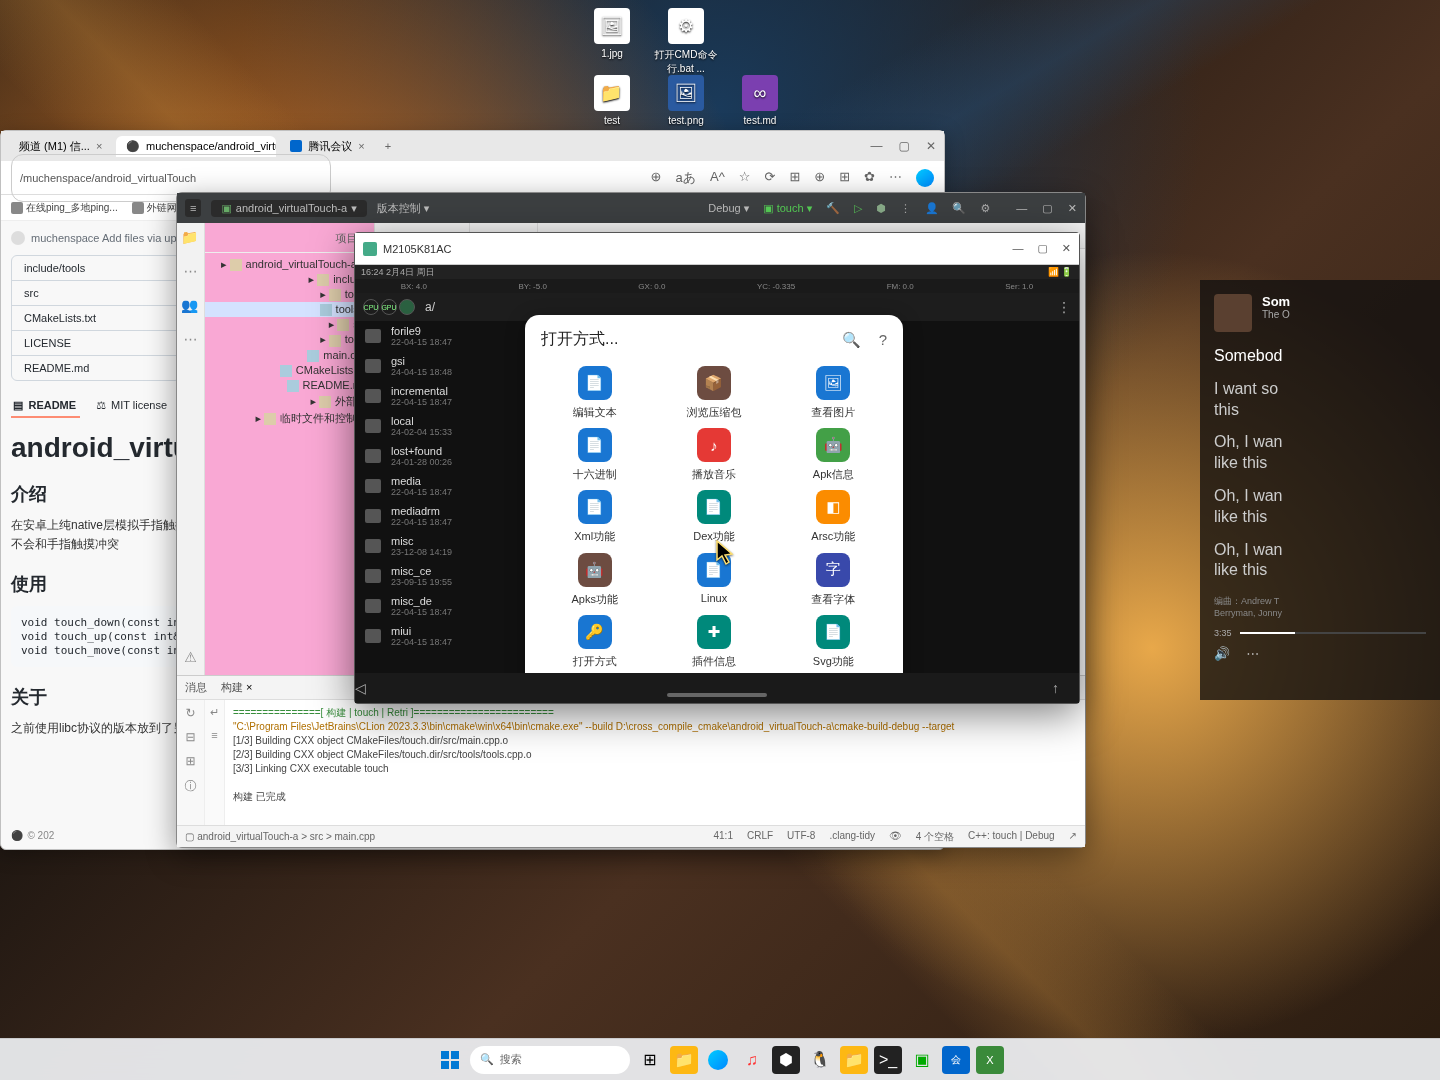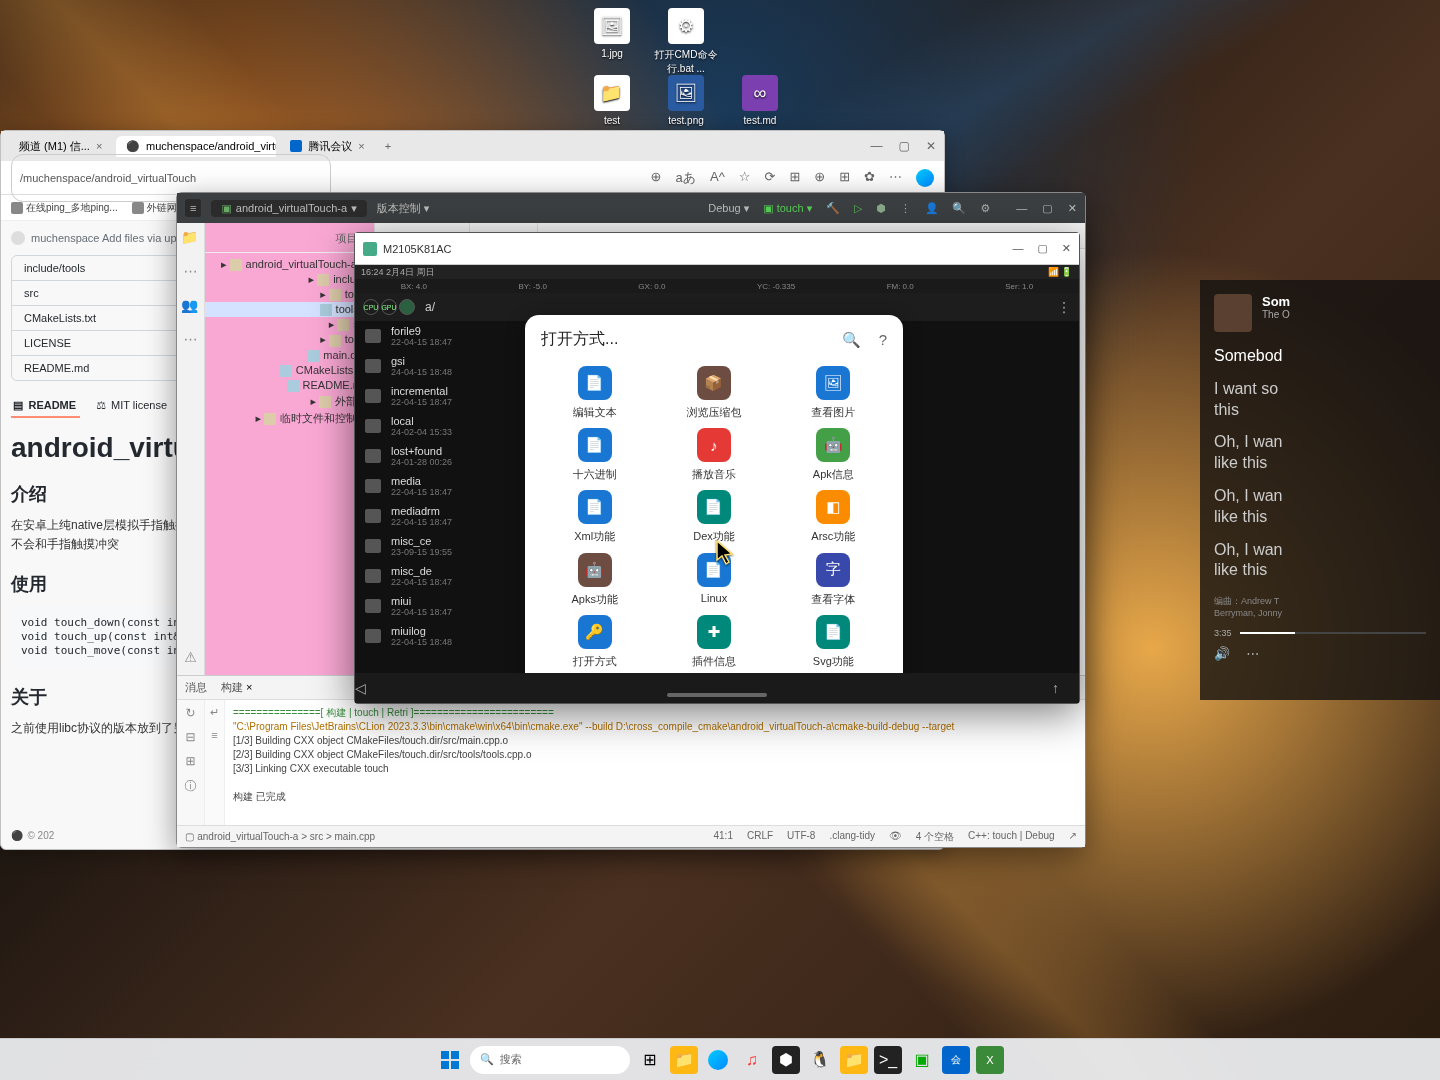--- a/index.html
+++ b/index.html
@@ -459,43 +459,43 @@
         <div class="pf">
           <div class="ico"></div>
           <div class="pf-col">
             <div>mediadrm</div>
             <div class="meta">22-04-15 18:47</div>
           </div>
         </div>
         <div class="pf">
           <div class="ico"></div>
           <div class="pf-col">
+            <div>misc</div>
+            <div class="meta">23-12-08 14:19</div>
+          </div>
+        </div>
+        <div class="pf">
+          <div class="ico"></div>
+          <div class="pf-col">
             <div>misc_ce</div>
             <div class="meta">23-09-15 19:55</div>
           </div>
         </div>
         <div class="pf">
           <div class="ico"></div>
           <div class="pf-col">
             <div>misc_de</div>
             <div class="meta">22-04-15 18:47</div>
           </div>
         </div>
         <div class="pf">
           <div class="ico"></div>
           <div class="pf-col">
             <div>miui</div>
             <div class="meta">22-04-15 18:47</div>
-          </div>
-        </div>
-        <div class="pf">
-          <div class="ico"></div>
-          <div class="pf-col">
-            <div>miuilog</div>
-            <div class="meta">22-04-15 18:48</div>
           </div>
         </div>
       </div>
 
     <div class="openwith">
       <div class="ow-header">
         <span>打开方式...</span>
         <div class="right">
           <span>🔍</span>
           <span>?</span>

